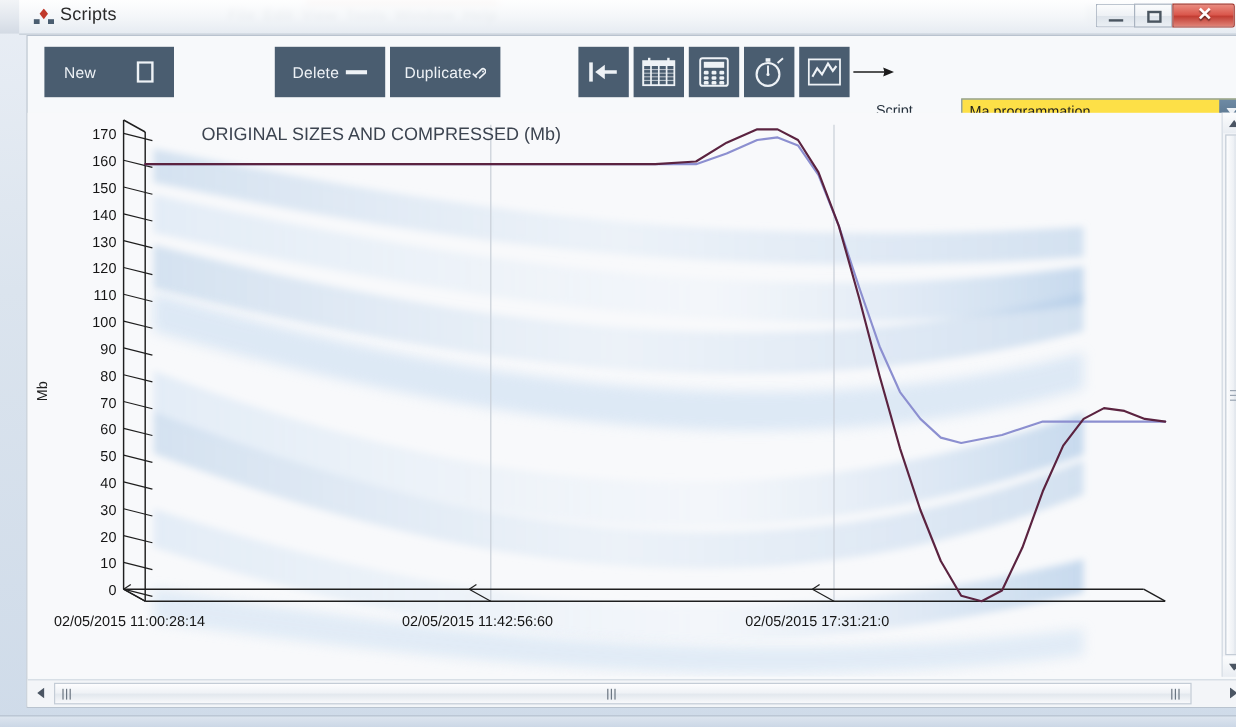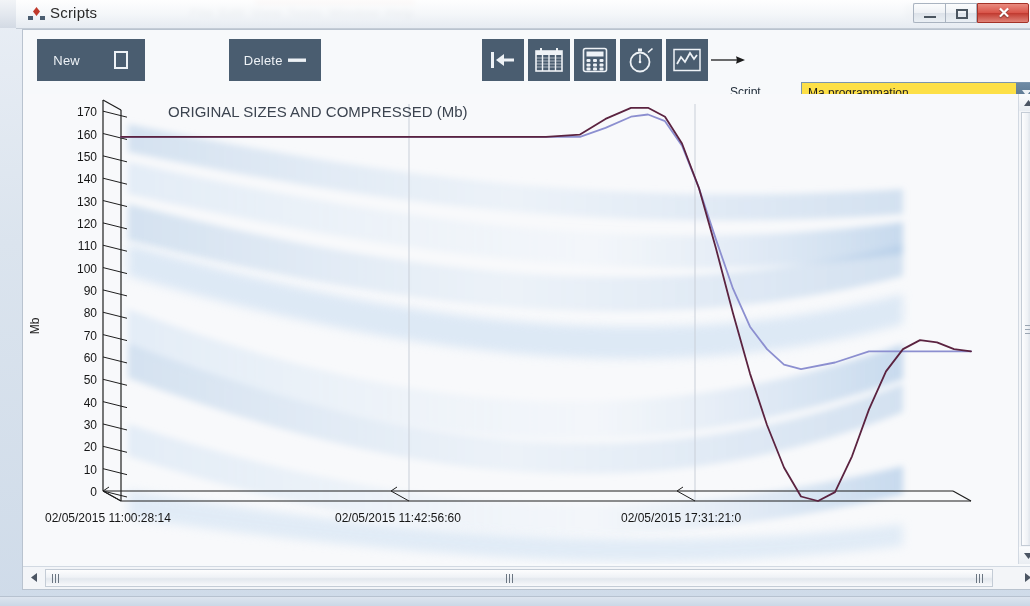--- a/index.html
+++ b/index.html
@@ -202,20 +202,28 @@
       </div>
 
 
       <div class="tbtn" id="tb-delete">
         <span class="lbl">Delete</span>
         <svg width="18" height="8" viewBox="0 0 18 8">
           <rect x="0" y="2.5" width="18" height="3.4" fill="#eef2f6"></rect>
         </svg>
       </div>
 
+      <div class="tbtn" id="tb-duplicate">
+        <span class="lbl">Duplicate</span>
+        <svg width="18" height="18" viewBox="0 0 18 18">
+          <path d="M4 14 L12 6 a3.2 3.2 0 0 1 4.6 4.5 L9.5 17" fill="none" stroke="#eef2f6" stroke-width="2"></path>
+          <circle cx="14.3" cy="8.3" r="1.2" fill="#eef2f6"></circle>
+          <path d="M1.5 11 L6.5 16" stroke="#eef2f6" stroke-width="2" fill="none"></path>
+        </svg>
+      </div>
 
       <div class="ibtn" id="ib-first">
         <svg width="26" height="22" viewBox="0 0 26 22">
           <rect x="1" y="3" width="3" height="16" fill="#eef2f6"></rect>
           <path d="M24 11 L12 11" stroke="#eef2f6" stroke-width="3"></path>
           <path d="M6 11 L14 5 L14 17 Z" fill="#eef2f6"></path>
         </svg>
       </div>
 
       <div class="ibtn" id="ib-table">

